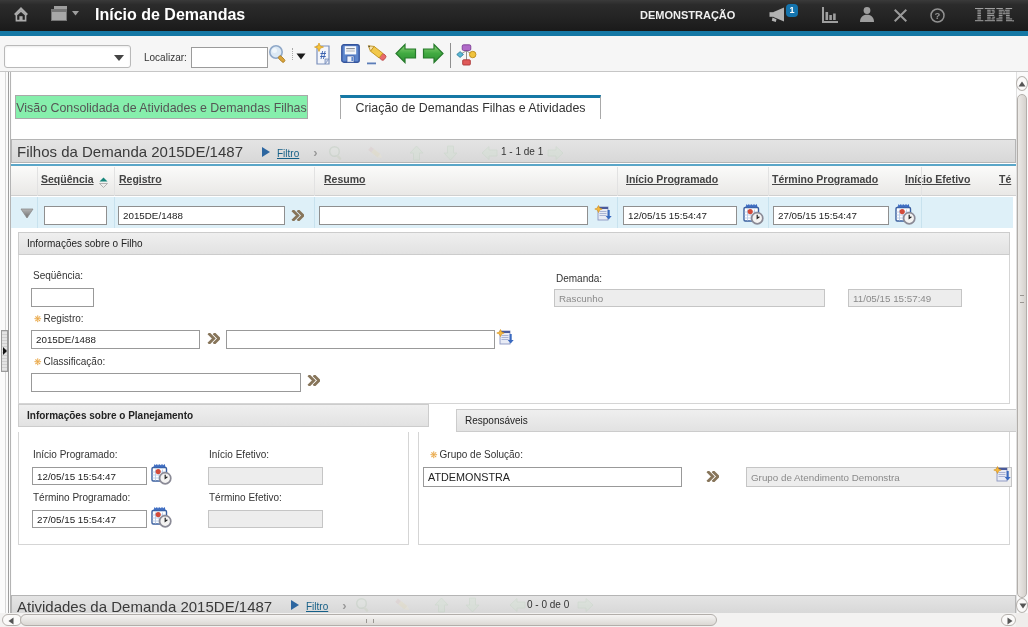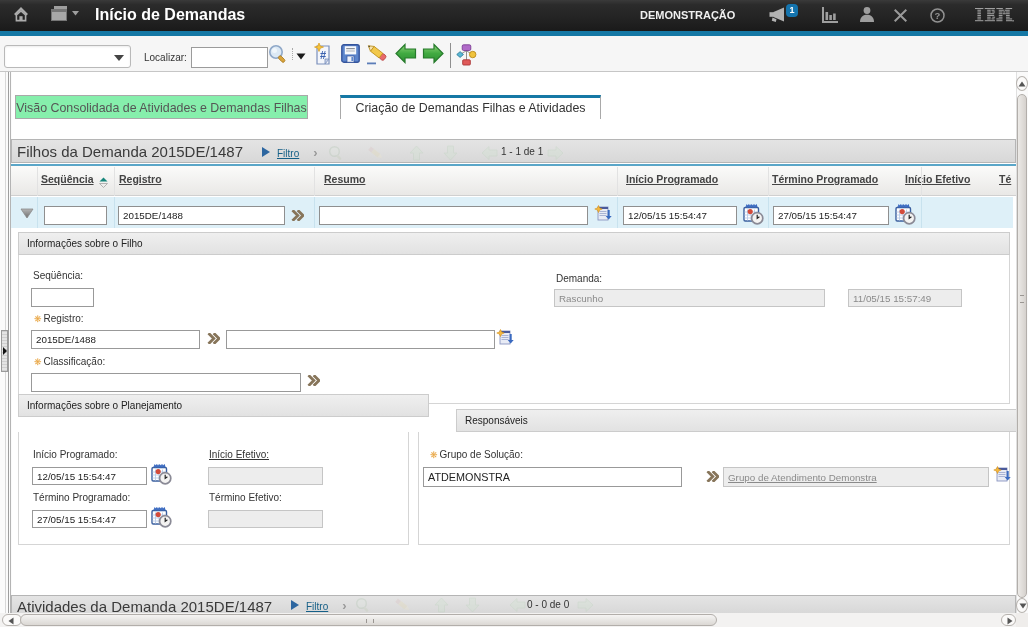--- a/index.html
+++ b/index.html
@@ -143,38 +143,38 @@
 <input class="fi" style="left: 226px; top: 330px; width: 269px; height: 19px;">
 <label class="fl" style="left:34px; top:356px;"><span class="ast">❋</span>Classificação:</label>
 <input class="fi" style="left: 31px; top: 373px; width: 270px; height: 19px;">
 <svg class="icon" style="left:307px; top:375px;" width="13" height="11" viewBox="0 0 13 11">
  <path d="M1.5 0.2 L6.8 5.5 L1.5 10.8 M6.7 0.2 L12 5.5 L6.7 10.8" fill="none" stroke="#87755a" stroke-width="2.8"></path>
   </svg>
 <label class="fl" style="left:556px; top:273px;">Demanda:</label>
 <input class="fi firo" style="left: 554px; top: 289px; width: 271px; height: 17px;" value="Rascunho">
 <input class="fi firo" style="left: 848px; top: 289px; width: 114px; height: 17px;" value="11/05/15 15:57:49">
 
-<div class="grpbar" style="left:18px; top:394px; width:411px;">Informações sobre o Planejamento</div>
+<div class="grpbar" style="left:18px; top:404px; width:411px;font-weight:bold;">Informações sobre o Planejamento</div>
 <div class="panel" style="left:18px; top:432px; width:391px; height:113px;"></div>
 <div class="grpbar" style="left:418px; top:409px; width:692px;margin-left:38px;">Responsáveis</div>
 <div class="panel" style="left:418px; top:432px; width:592px; height:113px;"></div>
 <label class="fl" style="left:33px; top:449px;">Início Programado:</label>
 <input class="fi" style="left: 32px; top: 467px; width: 115px; height: 18px;" value="12/05/15 15:54:47">
-<label class="fl" style="left:209px; top:449px;text-decoration:underline;">Início Efetivo:</label>
+<label class="fl" style="left:209px; top:449px;">Início Efetivo:</label>
 <input class="fi firo" style="left: 208px; top: 467px; width: 115px; height: 18px;">
 <label class="fl" style="left:33px; top:492px;">Término Programado:</label>
 <input class="fi" style="left: 32px; top: 510px; width: 115px; height: 18px;" value="27/05/15 15:54:47">
 <label class="fl" style="left:209px; top:492px;">Término Efetivo:</label>
 <input class="fi firo" style="left: 208px; top: 510px; width: 115px; height: 18px;">
 <label class="fl" style="left:430px; top:449px;"><span class="ast">❋</span>Grupo de Solução:</label>
 <input class="fi" style="left: 423px; top: 467px; width: 259px; height: 20px; font-size: 10.8px;" value="ATDEMONSTRA">
 <svg class="icon" style="left:706px; top:471px;" width="13" height="11" viewBox="0 0 13 11">
  <path d="M1.5 0.2 L6.8 5.5 L1.5 10.8 M6.7 0.2 L12 5.5 L6.7 10.8" fill="none" stroke="#87755a" stroke-width="2.8"></path>
   </svg>
-<input class="fi firo" style="left: 723px; top: 467px; width: 266px; height: 20px; text-decoration: underline;" value="Grupo de Atendimento Demonstra">
+<input class="fi firo" style="left: 746px; top: 467px; width: 266px; height: 20px;" value="Grupo de Atendimento Demonstra">
 
 <div class="sechdr" style="top:595px; height:19px;">
   <div class="title" style="top:2px;">Atividades da Demanda 2015DE/1487</div>
   <div class="filtro" style="left:279px; top:2px;"><span class="ftri"></span><u>Filtro</u><span class="fchev">›</span></div>
   <div style="position:absolute; left:515px; top:3px; font-size:10px; color:#333;">0 - 0 de 0</div>
 </div>
 
 <svg class="icon" style="left:20px; top:208px;" width="14" height="11" viewBox="0 0 14 11">
  <defs>
       <linearGradient id="gtri" x1="0" y1="0" x2="0" y2="1">

